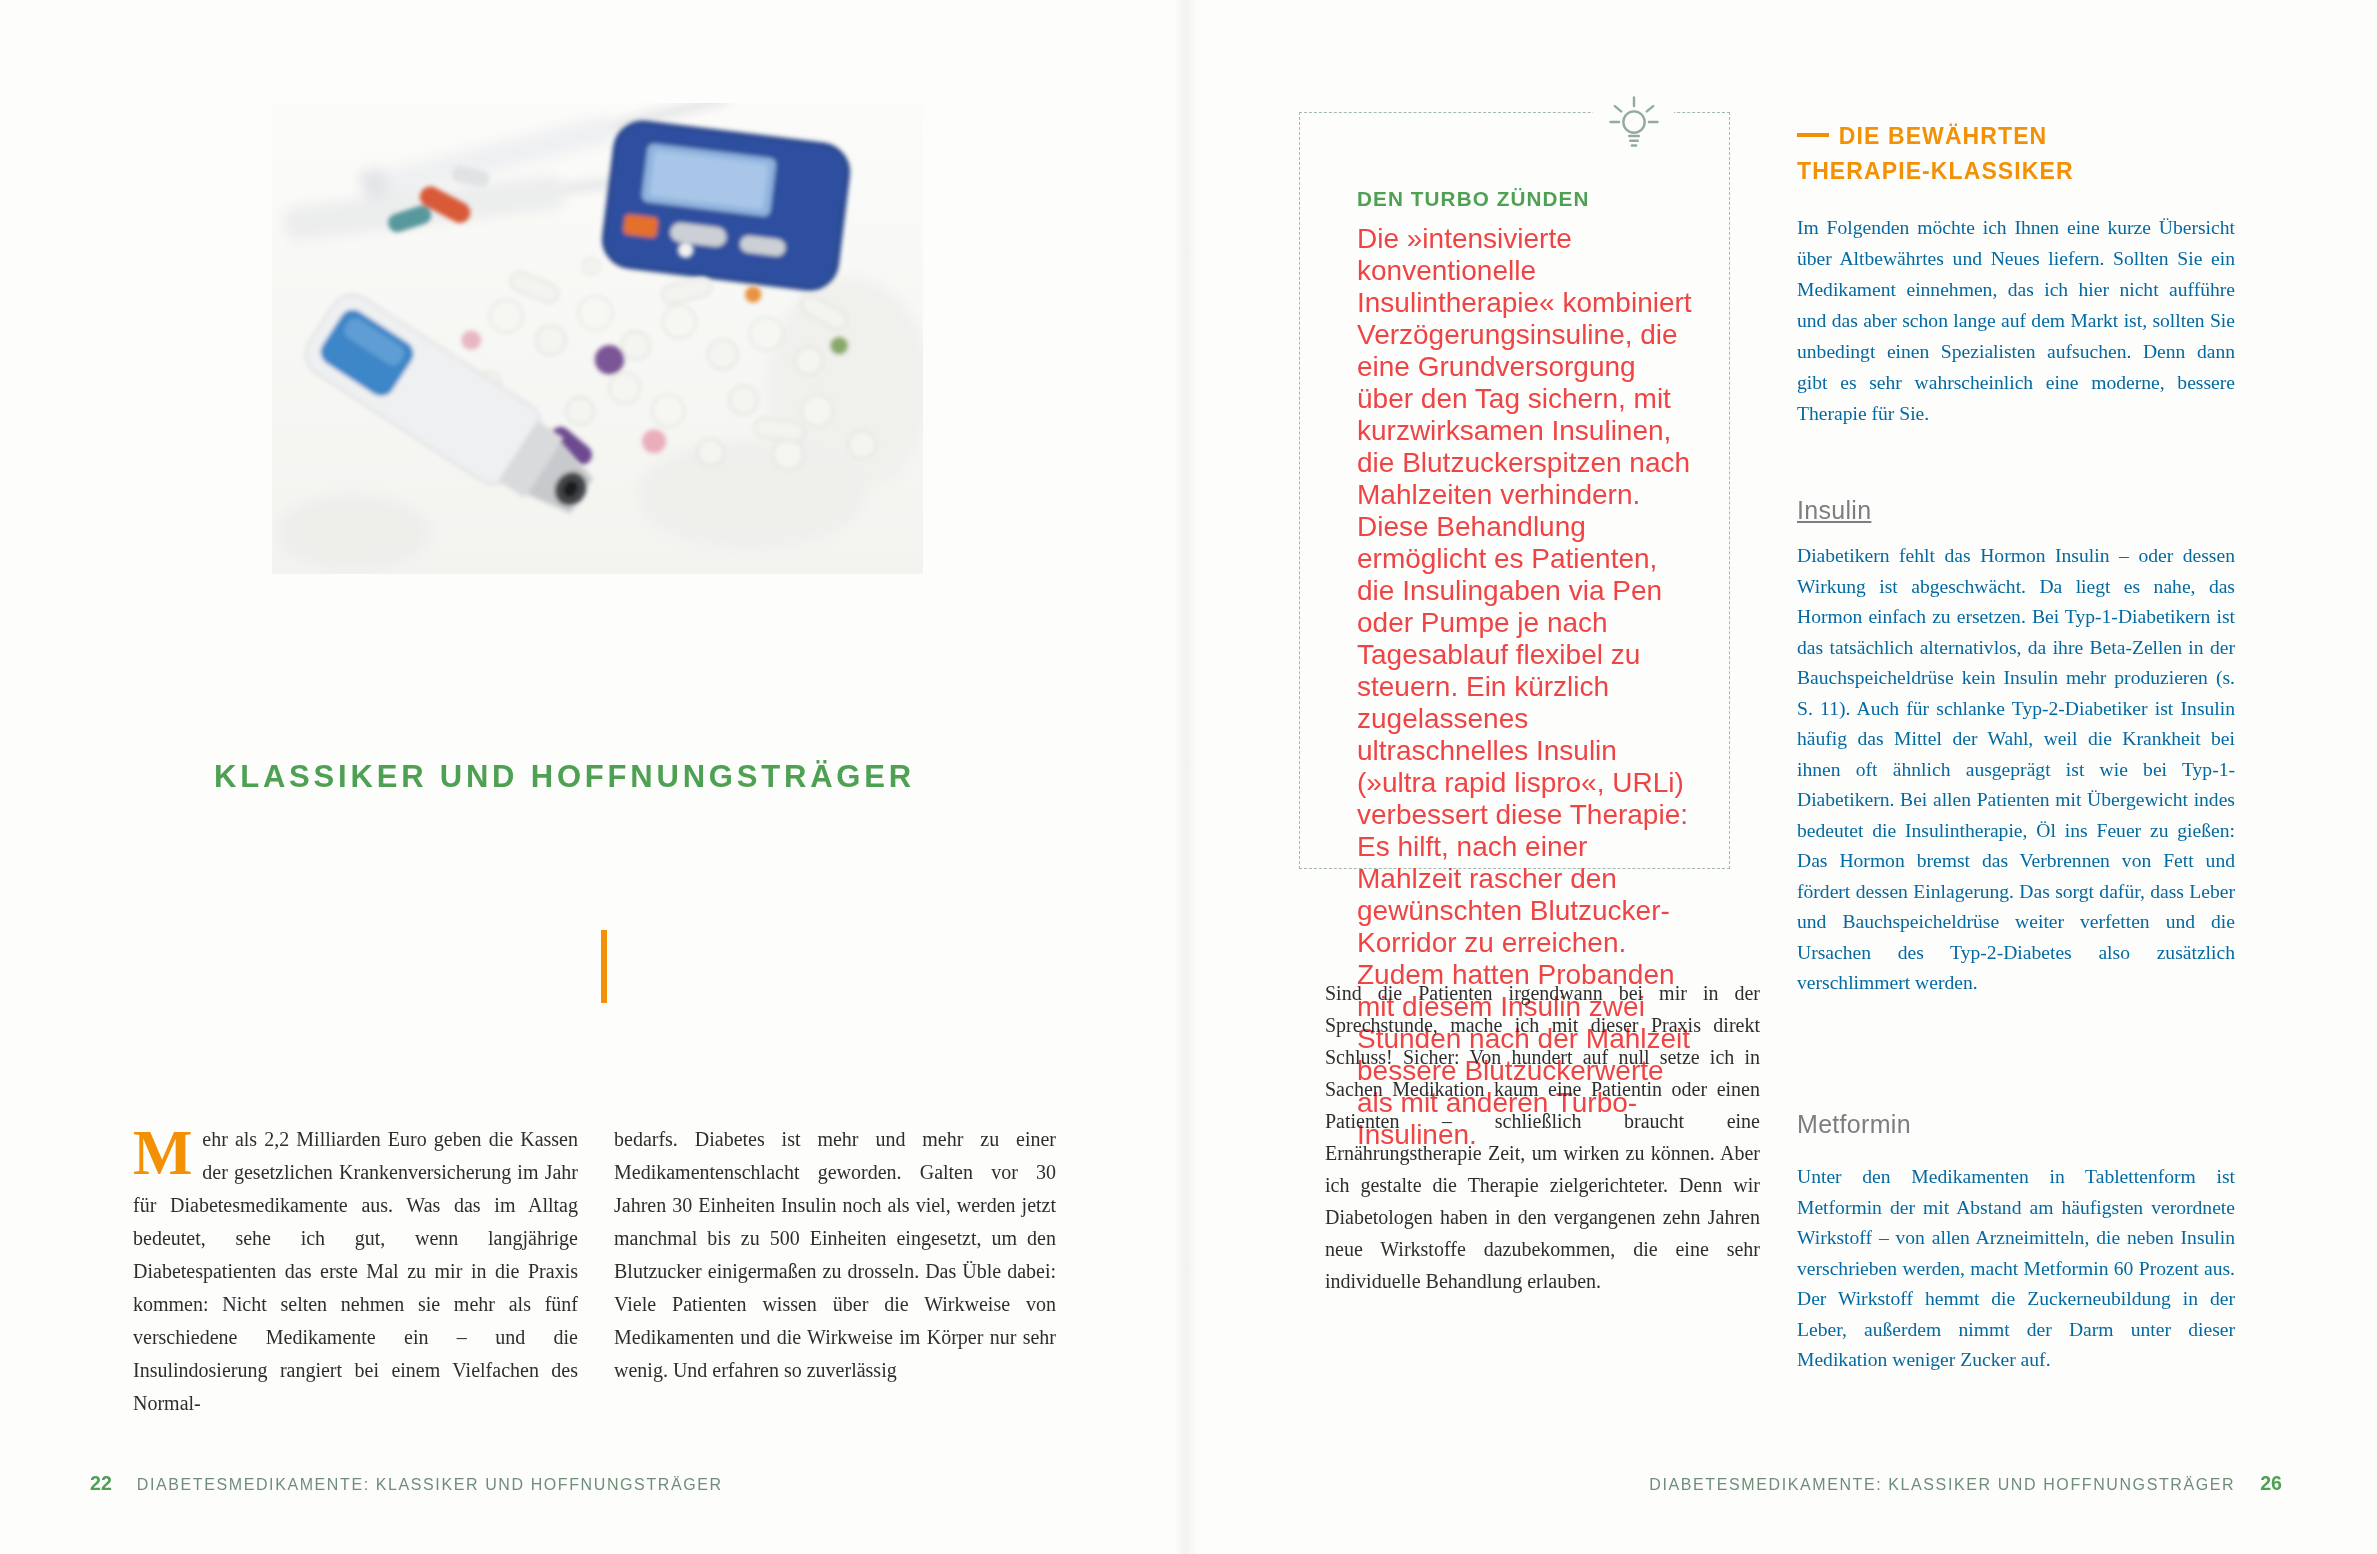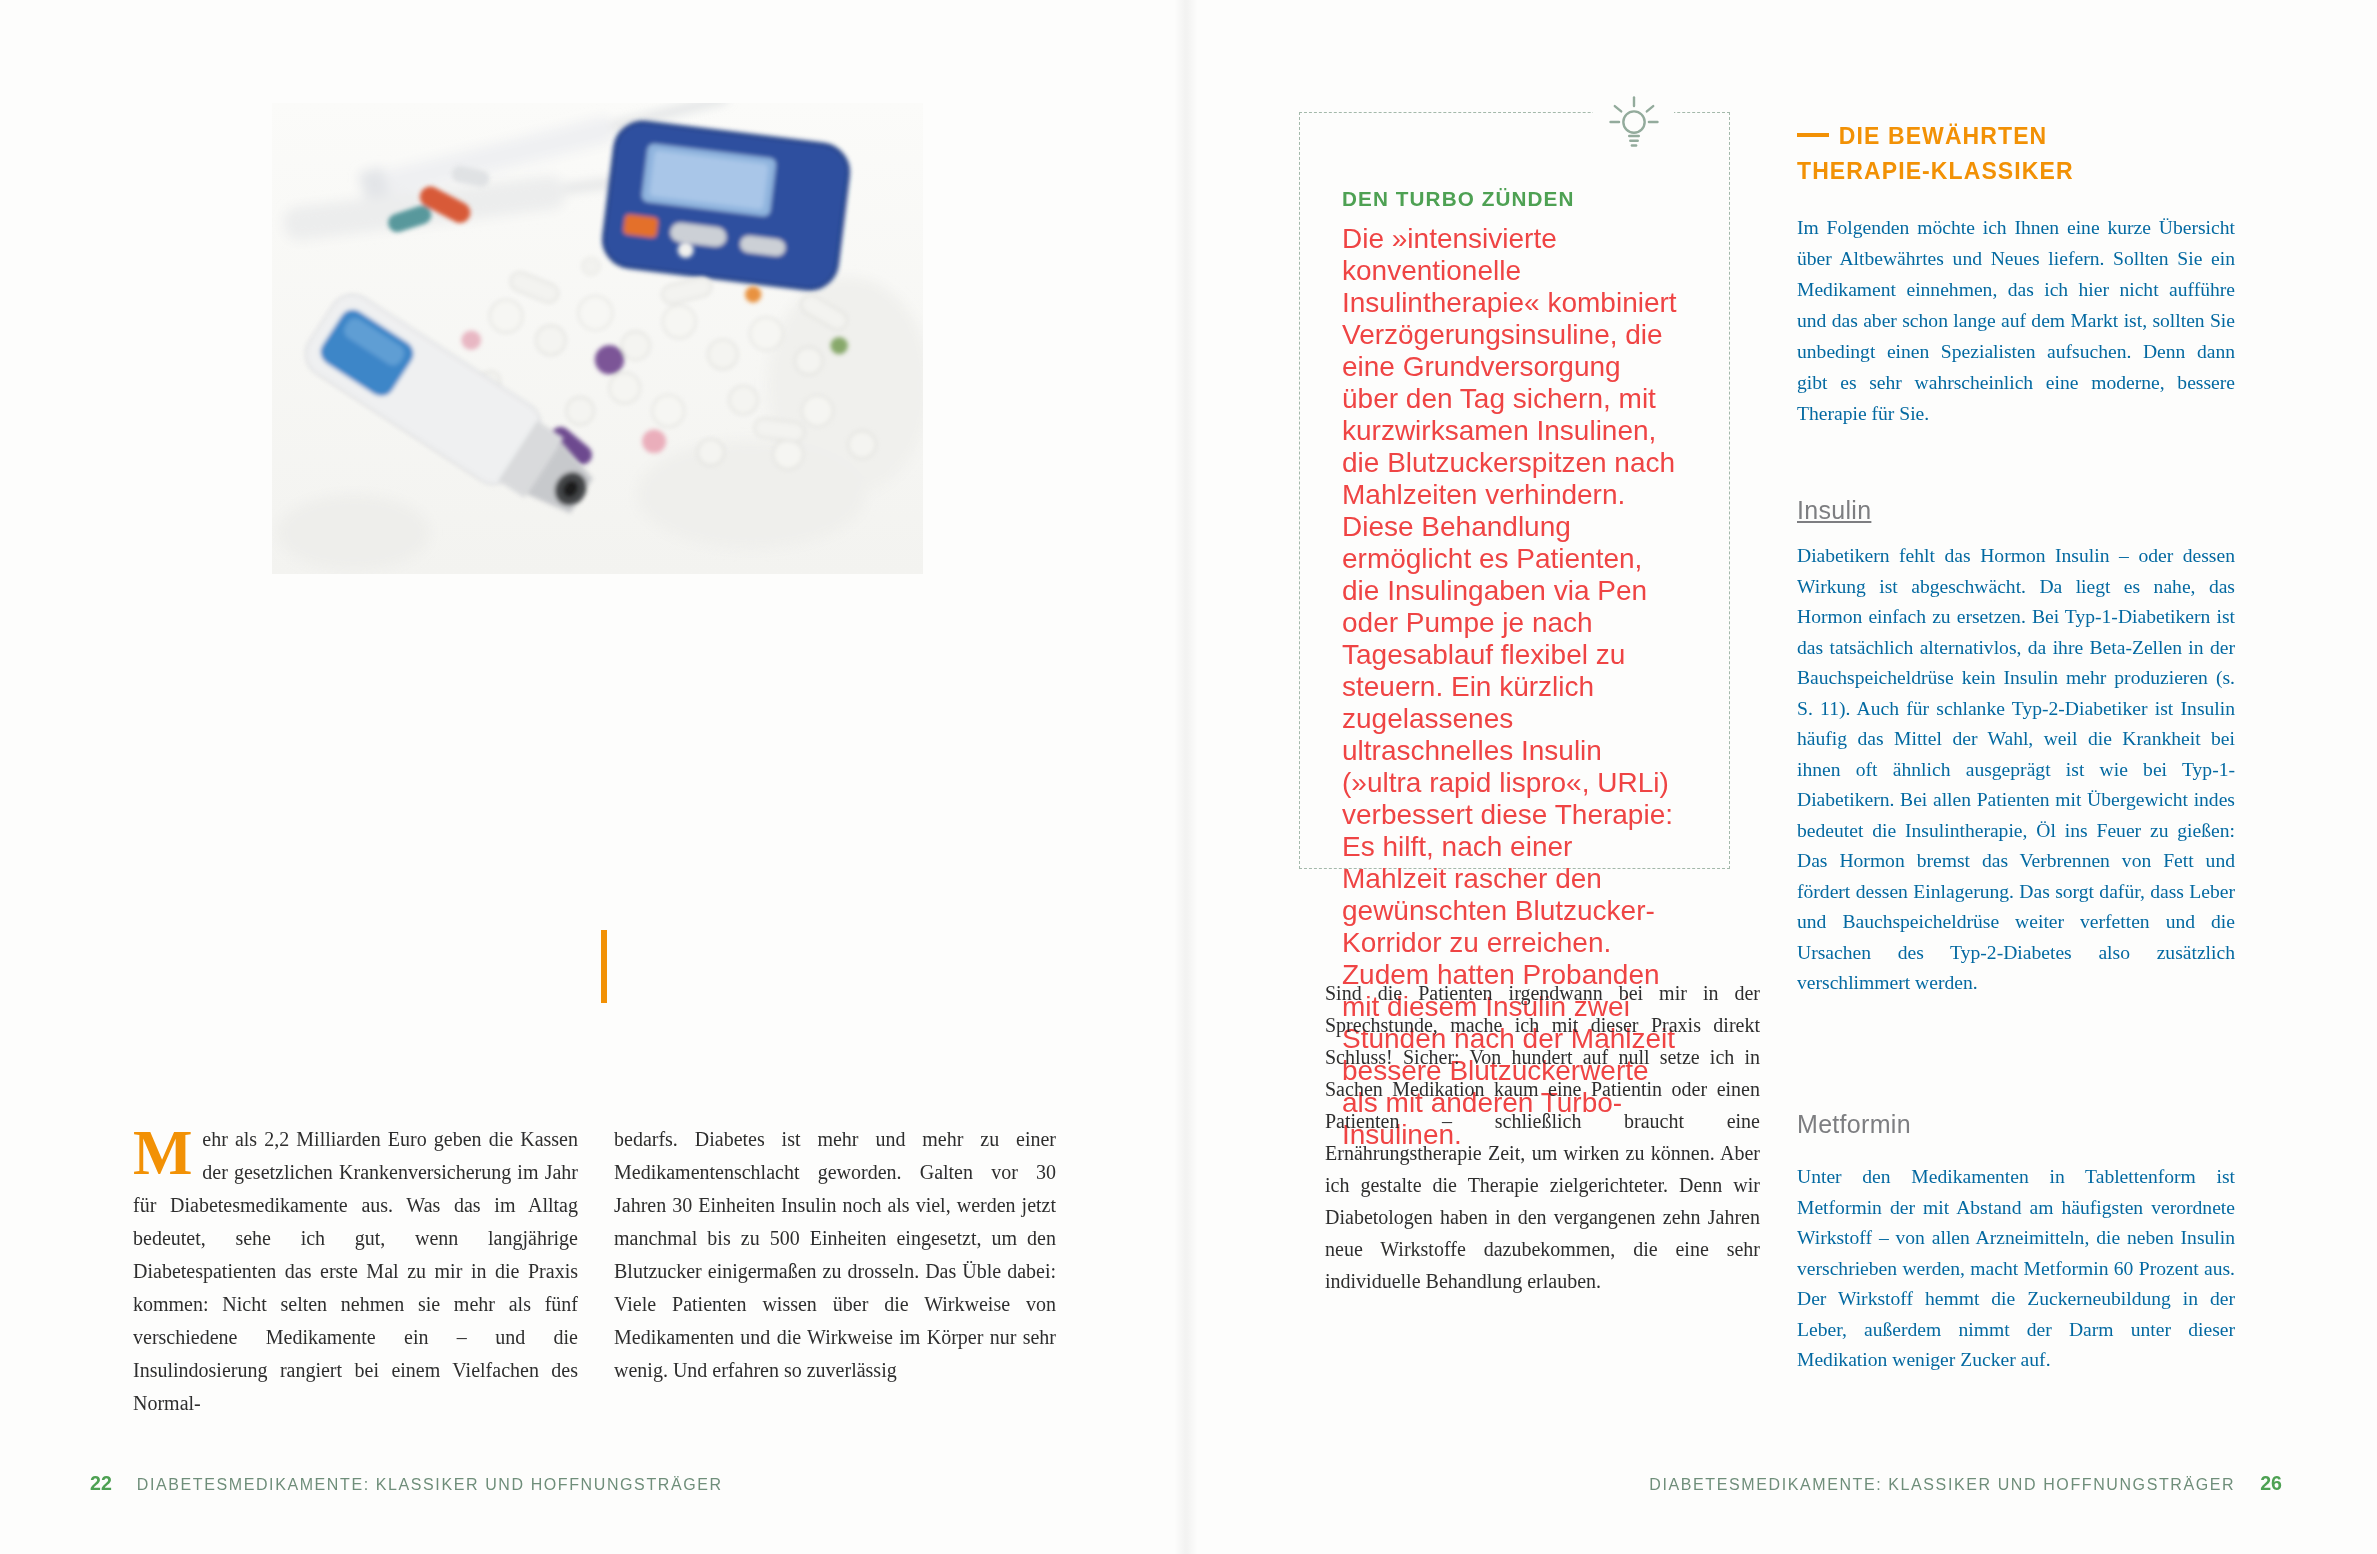--- a/index.html
+++ b/index.html
@@ -38,21 +38,21 @@
 
   .footer { position:absolute; top:1472px; display:flex; align-items:baseline; gap:25px; white-space:nowrap; }
   .footer-left { left:90px; }
   .footer-right { right:95px; }
   .pagenum { font-size:19.6px; font-weight:bold; color:#4ea153; }
   .flabel { font-size:16px; letter-spacing:1.6px; color:#6f8e7a; }
 
   
   .infobox {
     position:absolute; left:1299px; top:112px; width:431px; height:757px;
-    border:1.6px dashed #a4b9ab; box-sizing:border-box;
+    border:1.6px dashed #a4b9ab; box-sizing:border-box;padding-left:15px;
   }
   .bulb {
     position:absolute; top:-29px; left:293px; width:81px; height:73px;
     background:#fdfdfc; display:flex; align-items:center; justify-content:center;
   }
   .bulb svg { width:64px; height:64px; }
   .infobox-title {
     margin:74px 0 12px 42px; width:343px;
     font-size:20.7px; font-weight:bold; letter-spacing:1.1px; color:#4ea153;
   }
@@ -169,20 +169,21 @@
           <rect x="80" y="500" width="120" height="40" rx="16" fill="#6ea8d9" opacity="0.7"></rect>
           <rect x="470" y="478" width="58" height="132" fill="#d9dadc"></rect>
           <polygon points="528,486 614,512 614,588 528,602" fill="#c7c9cc"></polygon>
           <ellipse cx="590" cy="550" rx="28" ry="32" fill="#45464a"></ellipse>
           <ellipse cx="590" cy="550" rx="13" ry="16" fill="#1c1c1e"></ellipse>
         </g>
       </svg>
     </figure>
 
     <header class="title-block">
+      <div class="title-line2">KLASSIKER UND HOFFNUNGSTRÄGER</div>
     </header>
 
     <div class="orange-bar"></div>
 
     <p class="bodytext col1"><span class="dropcap">M</span><span>ehr als 2,2 Milliarden Euro geben die Kassen der gesetzlichen Krankenversicherung im Jahr für Diabetesmedikamente aus. Was das im Alltag bedeutet, sehe ich gut, wenn langjährige Diabetespatienten das erste Mal zu mir in die Praxis kommen: Nicht selten nehmen sie mehr als fünf verschiedene Medikamente ein – und die Insulindosierung rangiert bei einem Vielfachen des Normal-</span></p>
     <p class="bodytext col2">bedarfs. Diabetes ist mehr und mehr zu einer Medikamentenschlacht geworden. Galten vor 30 Jahren 30 Einheiten Insulin noch als viel, werden jetzt manchmal bis zu 500 Einheiten eingesetzt, um den Blutzucker einigermaßen zu drosseln. Das Üble dabei: Viele Patienten wissen über die Wirkweise von Medikamenten und die Wirkweise im Körper nur sehr wenig. Und erfahren so zuverlässig</p>
 
     <footer class="footer footer-left">
       <span class="pagenum">22</span>
       <span class="flabel">DIABETESMEDIKAMENTE: KLASSIKER UND HOFFNUNGSTRÄGER</span>

